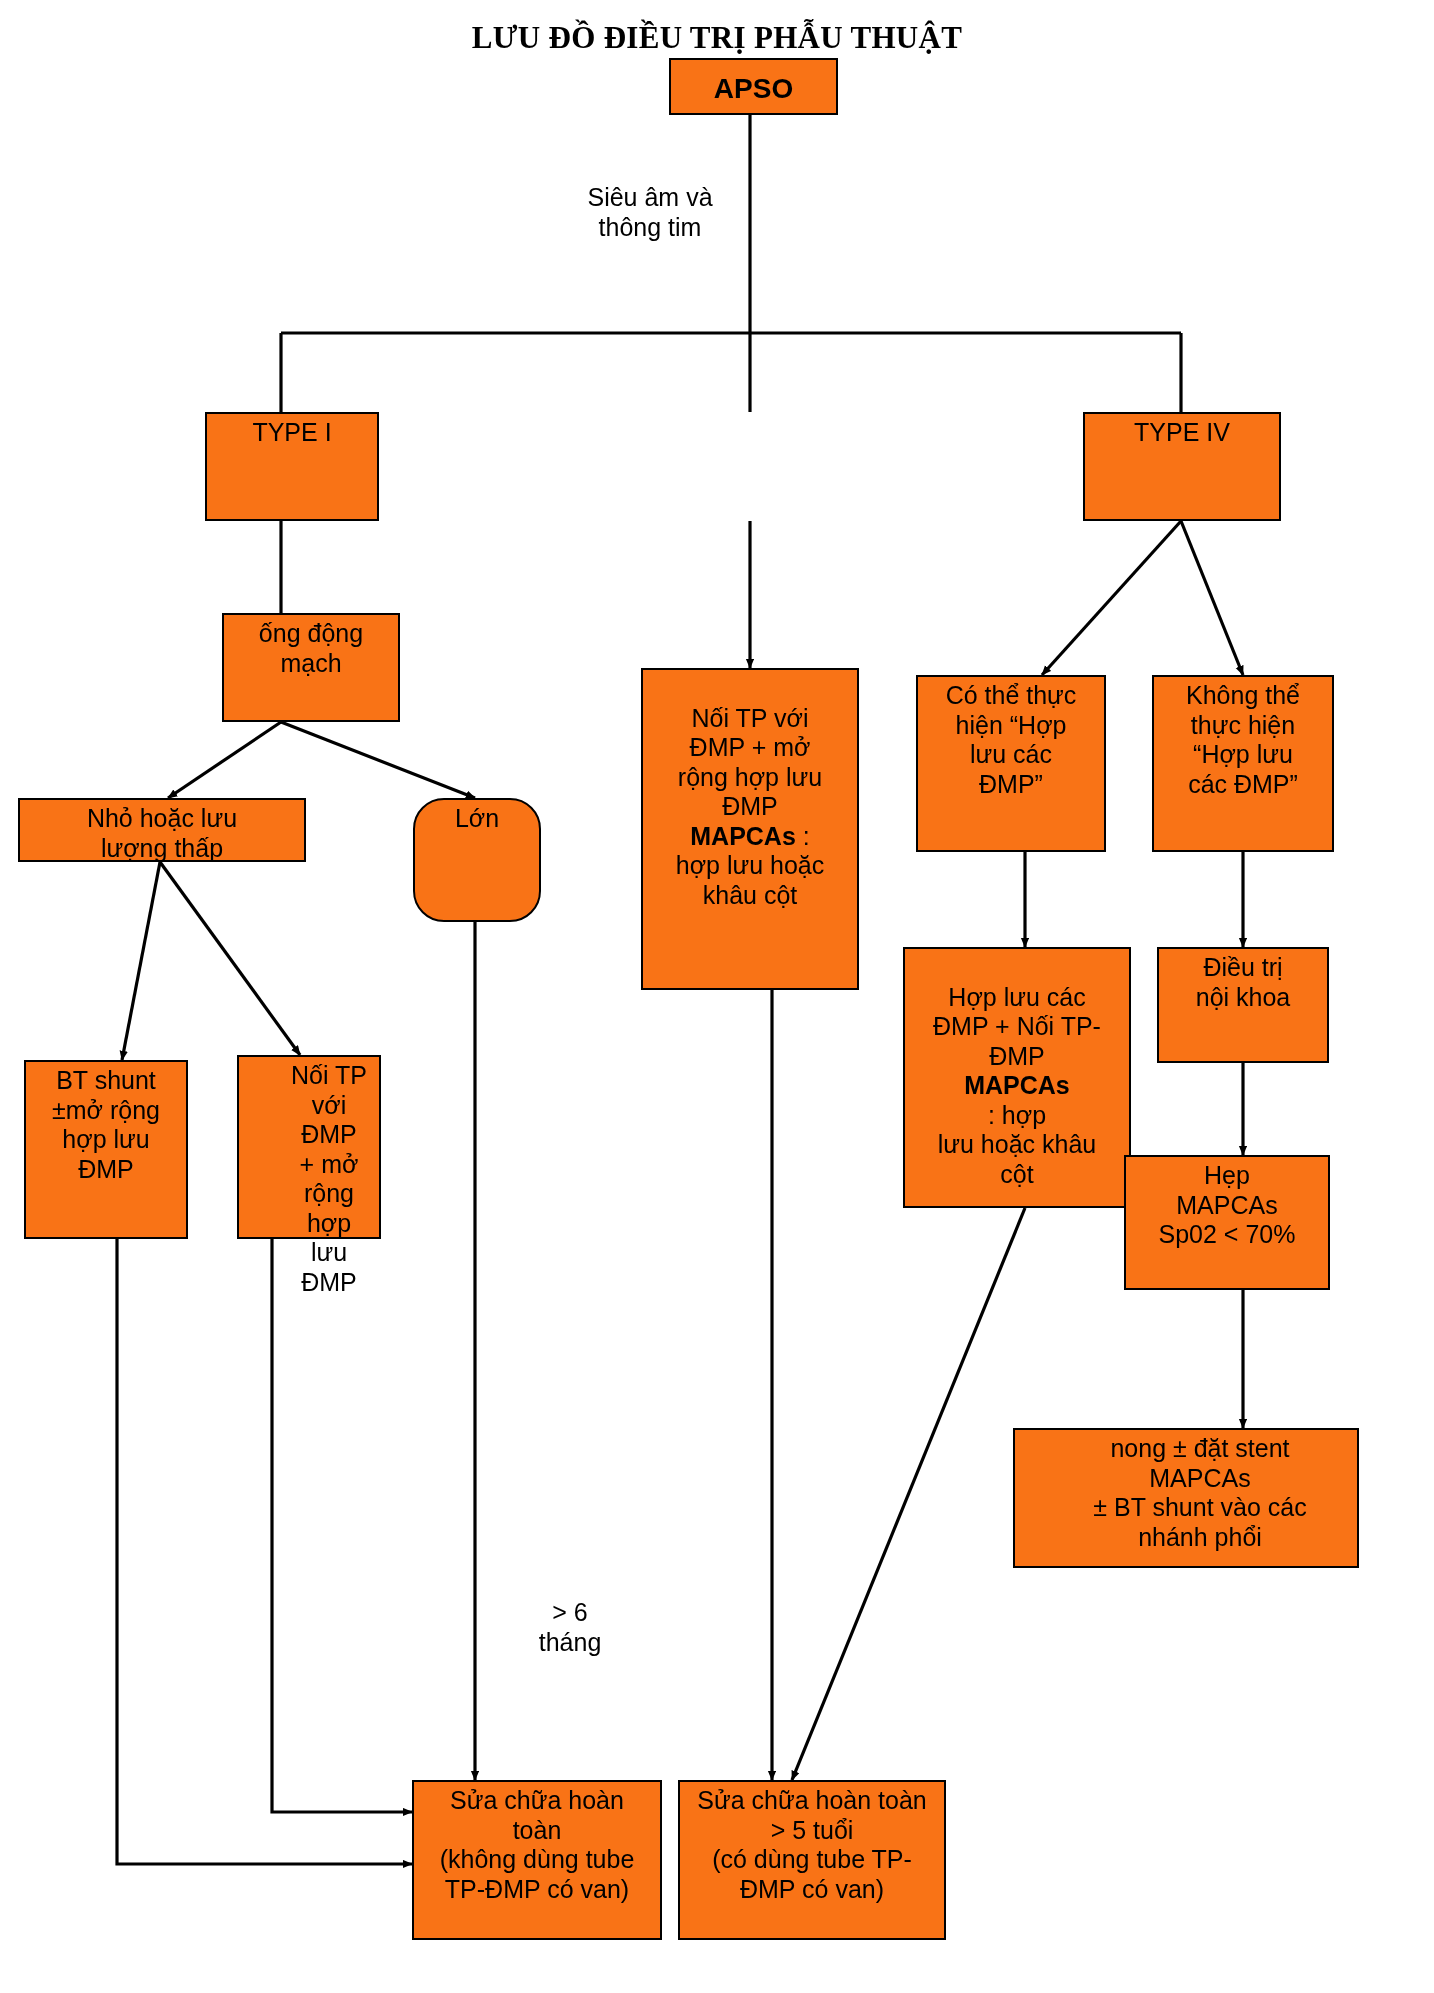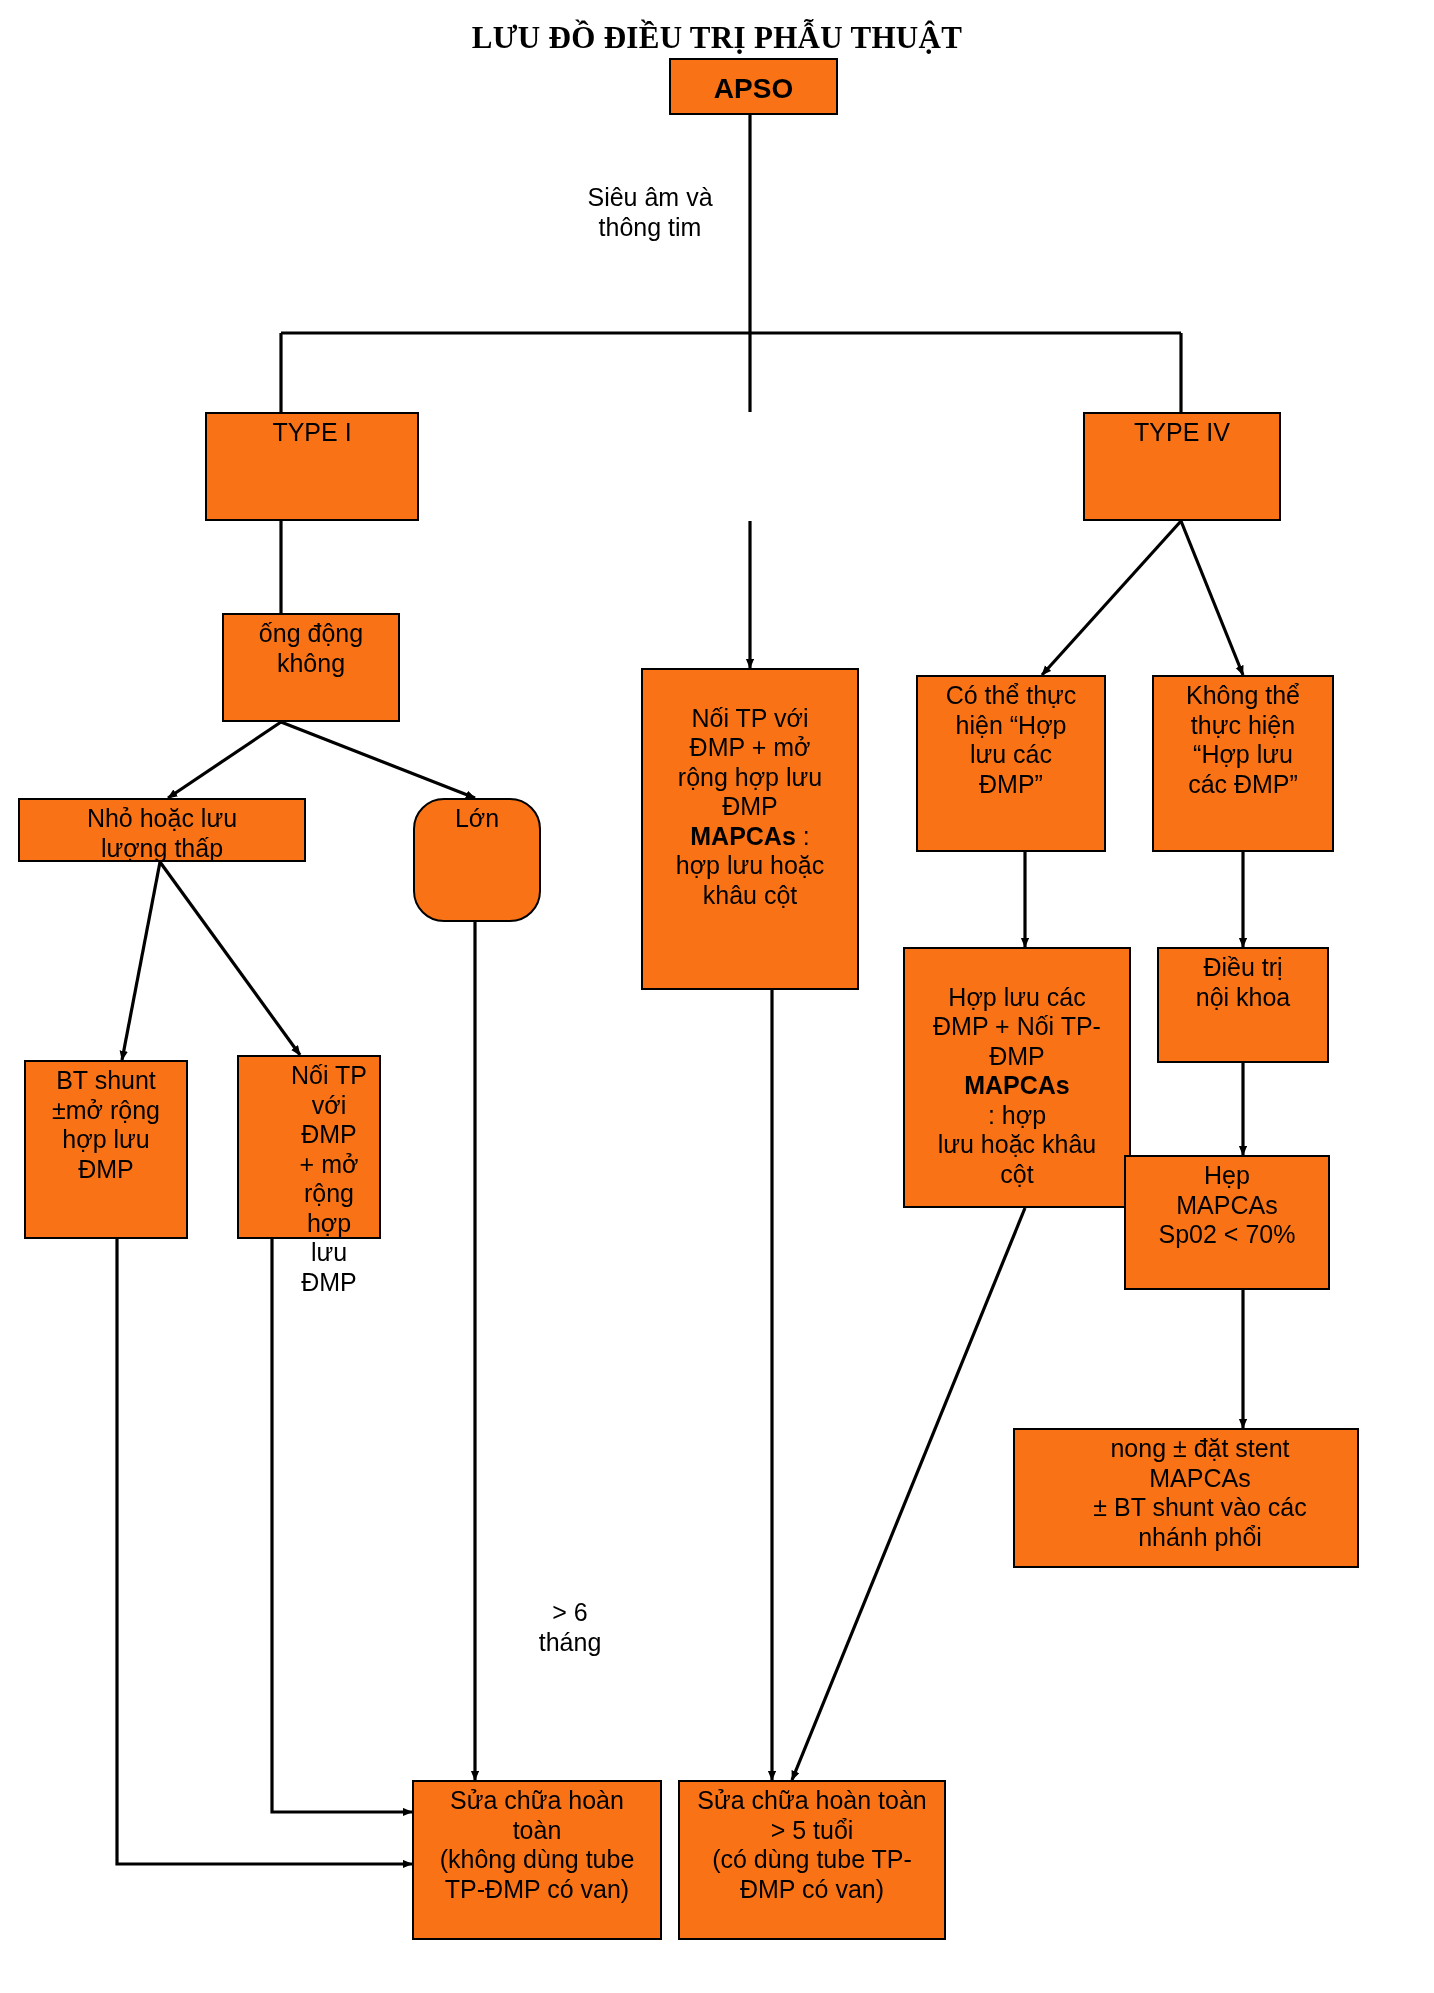--- a/index.html
+++ b/index.html
@@ -130,32 +130,32 @@
     </g>
   </svg>
 
   <div class="node apso valign-mid" style="left:669px; top:58px; width:169px; height:57px;">
     <div class="node-text">APSO</div>
   </div>
 
   <div class="edge-label" style="left:540px; top:183px; width:220px;">Siêu âm và
 thông tim</div>
 
-  <div class="node valign-top" style="left:205px; top:412px; width:214px; height:109px;">
+  <div class="node valign-top" style="left:205px; top:412px; width:174px; height:109px;">
     <div class="node-text">TYPE I</div>
   </div>
 
 
   <div class="node valign-top" style="left:1083px; top:412px; width:198px; height:109px;">
     <div class="node-text">TYPE IV</div>
   </div>
 
   <div class="node valign-top" style="left:222px; top:613px; width:178px; height:109px;">
     <div class="node-text">ống động
-không</div>
+mạch</div>
   </div>
 
   <div class="node valign-top" style="left:18px; top:798px; width:288px; height:64px;">
     <div class="node-text">Nhỏ hoặc lưu
 lượng thấp</div>
   </div>
 
   <div class="node valign-top" style="left:413px; top:798px; width:128px; height:124px;border-radius:31px;">
     <div class="node-text">Lớn</div>
   </div>

